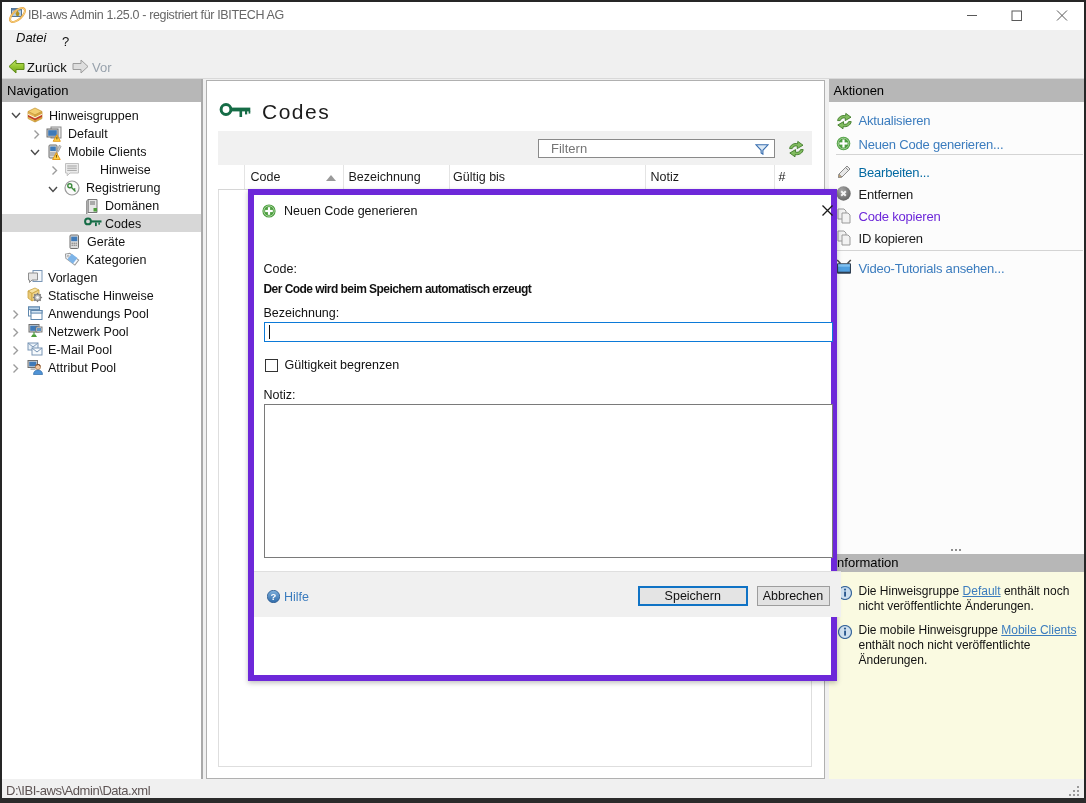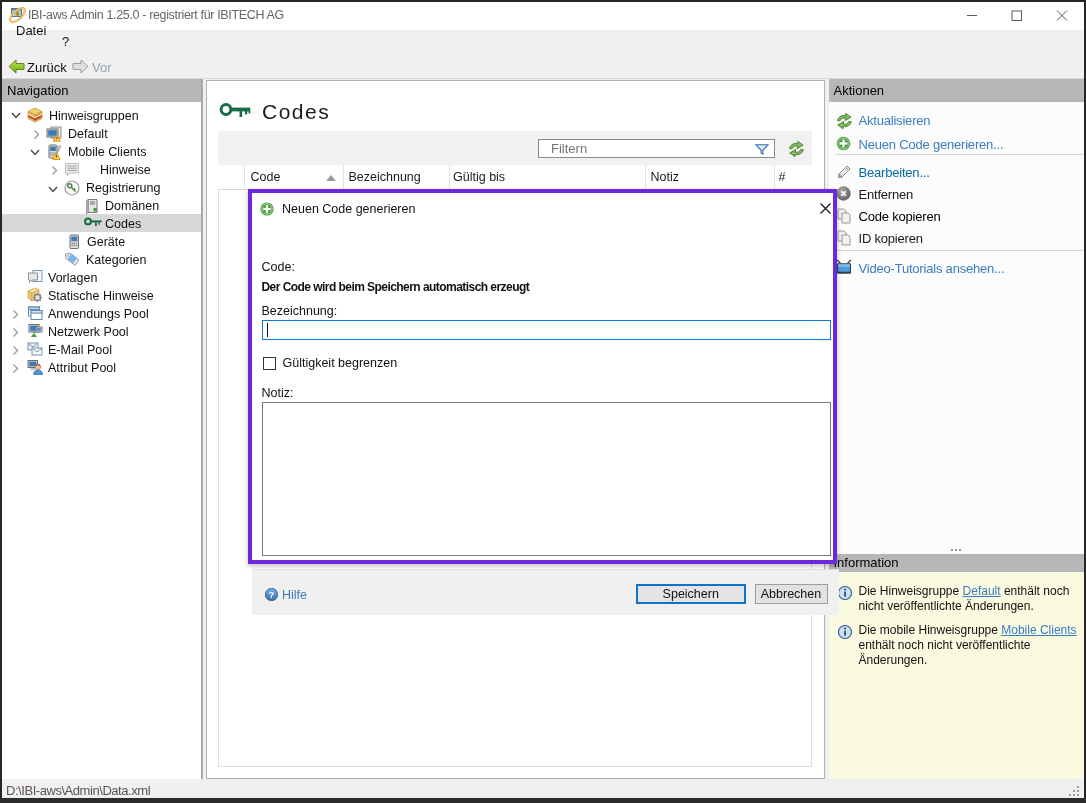--- a/index.html
+++ b/index.html
@@ -28,21 +28,21 @@
 <div class="abs" style="left:28px;top:8px;font-size:12.5px;letter-spacing:-0.35px;color:#666;">IBI-aws Admin 1.25.0 - registriert für IBITECH AG</div>
 
 <svg class="abs" style="left:960px;top:5px;" width="115" height="20" viewBox="0 0 115 20">
   <line x1="7" y1="10.5" x2="17" y2="10.5" stroke="#595959" stroke-width="1"></line>
   <rect x="52" y="6" width="9.5" height="9.5" fill="none" stroke="#595959" stroke-width="1"></rect>
   <line x1="97" y1="5.5" x2="107" y2="15.5" stroke="#595959" stroke-width="1"></line>
   <line x1="97" y1="15.5" x2="107" y2="5.5" stroke="#595959" stroke-width="1"></line>
 </svg>
 
 <div class="abs" style="left:2px;top:30px;width:1082px;height:25px;background:#f0f0f0;"></div>
-<div class="abs" style="left:16px;top:23px;font-size:13px;color:#111;">Datei</div>
+<div class="abs" style="left:16px;top:30px;font-size:13px;color:#111;font-style:italic;">Datei</div>
 <div class="abs" style="left:62px;top:34px;font-size:13px;color:#111;">?</div>
 
 <div class="abs" style="left:2px;top:55px;width:1082px;height:23px;background:#f0f0f0;"></div>
 <svg class="abs" style="left:8px;top:58.5px;" width="17" height="15" viewBox="0 0 17 15">
   <defs>
       <linearGradient id="zg" x1="0" y1="0" x2="0" y2="1">
         <stop offset="0" stop-color="#c3e36a"></stop>
         <stop offset="0.5" stop-color="#97c832"></stop>
         <stop offset="1" stop-color="#6f9f1b"></stop>
       </linearGradient>
@@ -307,21 +307,21 @@
       </defs>
     <circle cx="7.5" cy="7.5" r="7.2" fill="url(#eg)"></circle>
     <path d="M5.2 5.2 L9.8 9.8 M9.8 5.2 L5.2 9.8" stroke="#f2f2f2" stroke-width="2"></path>
   </svg>
   <div class="abs" style="left:30px;top:85px;color:#1a1a1a;">Entfernen</div>
 
   <svg class="abs" style="left:7.5px;top:105.5px;" width="16" height="16" viewBox="0 0 16 16">
     <path d="M2 1 h6 l2 2 v8 h-8 z" fill="#f2f2f2" stroke="#9a9a9a" stroke-width="1"></path>
     <path d="M6 5 h6 l2 2 v8 h-8 z" fill="#f2f2f2" stroke="#9a9a9a" stroke-width="1"></path>
   </svg>
-  <div class="abs" style="left:30px;top:106.5px;color:#000000;">Code kopieren</div>
+  <div class="abs" style="left:30px;top:106.5px;color:#6d28d9;">Code kopieren</div>
 
   <svg class="abs" style="left:7.5px;top:127.5px;" width="16" height="16" viewBox="0 0 16 16">
     <path d="M2 1 h6 l2 2 v8 h-8 z" fill="#f2f2f2" stroke="#9a9a9a" stroke-width="1"></path>
     <path d="M6 5 h6 l2 2 v8 h-8 z" fill="#f2f2f2" stroke="#9a9a9a" stroke-width="1"></path>
   </svg>
   <div class="abs" style="left:30px;top:128.5px;color:#1a1a1a;">ID kopieren</div>
   <div class="abs" style="left:7px;top:147.5px;width:247px;height:1px;background:#d4d4d4;"></div>
 
   <svg class="abs" style="left:7.5px;top:156.5px;" width="16" height="16" viewBox="0 0 16 16">
     <path d="M4.5 4.5 L1.2 1 M11.5 4.5 L14.8 1" stroke="#4a4a4a" stroke-width="1.5" fill="none"></path>
@@ -359,21 +359,21 @@
       <rect x="9" y="9" width="2" height="2"></rect>
       <rect x="5" y="9" width="2" height="2"></rect>
       <rect x="1" y="9" width="2" height="2"></rect>
       <rect x="9" y="5" width="2" height="2"></rect>
       <rect x="5" y="5" width="2" height="2"></rect>
       <rect x="9" y="1" width="2" height="2"></rect>
     </g>
 </svg>
 <div class="abs" style="left:0;top:798px;width:1086px;height:5px;background:#2b2b2b;"></div>
 
-<div id="dialog" class="abs" style="left:247.5px;top:189px;width:589.5px;height:375px;background:#fff;border:4px solid #6d28d9;box-shadow:0 2px 5px rgba(0,0,0,0.25);font-size:12.5px;color:#111;">
+<div id="dialog" class="abs" style="left:247.5px;top:189px;width:589.5px;height:492px;background:#fff;border:6px solid #6d28d9;box-shadow:0 2px 5px rgba(0,0,0,0.25);font-size:12.5px;color:#111;">
 
   <svg class="abs" style="left:8px;top:8.5px;" width="14" height="14" viewBox="0 0 14 14">
     <circle cx="7" cy="7" r="6.6" fill="#4c9e3f"></circle>
     <circle cx="7" cy="7" r="5.2" fill="none" stroke="#a9d49e" stroke-width="1"></circle>
     <rect x="5.9" y="3.2" width="2.2" height="7.6" fill="#fff"></rect>
     <rect x="3.2" y="5.9" width="7.6" height="2.2" fill="#fff"></rect>
   </svg>
   <div class="abs" style="left:30.5px;top:9px;">Neuen Code generieren</div>
   <svg class="abs" style="left:567px;top:8.5px;" width="13" height="13" viewBox="0 0 13 13">
     <path d="M1.5 1.5 L11.5 11.5 M11.5 1.5 L1.5 11.5" stroke="#1a1a1a" stroke-width="1.3"></path>

